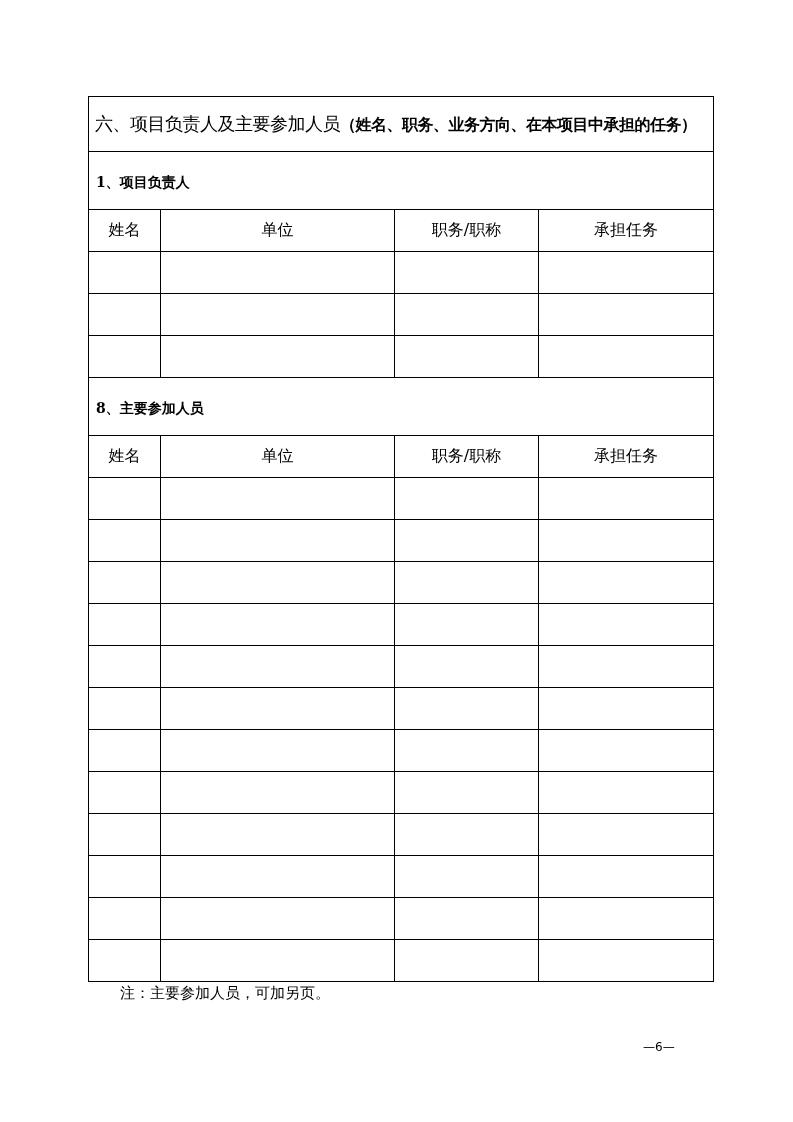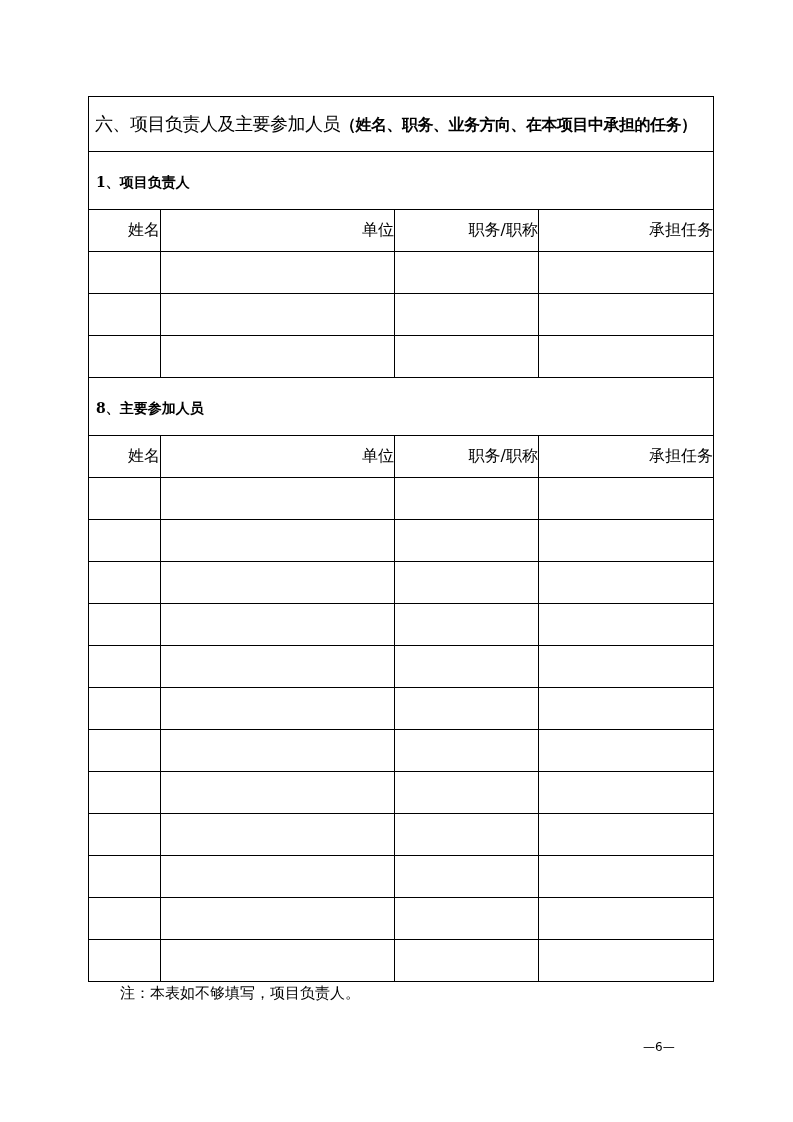--- a/index.html
+++ b/index.html
@@ -6,21 +6,21 @@
   body { width:793px; height:1122px; position:relative; overflow:hidden;
          font-family:"DejaVu Serif","Liberation Serif",serif; color:#000; }
   .page { position:absolute; left:0; top:0; width:793px; height:1122px; }
   table.form { position:absolute; left:88px; top:96px; width:625px;
                border-collapse:collapse; table-layout:fixed; }
   table.form td { border:1.5px solid #000; padding:0; }
   .title-cell { height:54px; font-size:18px; padding-left:6px !important;
                 font-family:"DejaVu Serif","Liberation Serif",serif; white-space:nowrap; letter-spacing:-0.5px; }
   .title-cell .paren { font-size:16px; font-weight:bold; }
   .sec-cell { height:53px; font-size:14px; font-weight:bold; padding-left:7px !important; vertical-align:middle; padding-top:4px !important;margin-left:8px; }
-  .hdr td { height:41px; font-size:16px; text-align:right; vertical-align:middle;
+  .hdr td { height:41px; font-size:16px; text-align:center; vertical-align:middle;
             font-family:"DejaVu Sans","Liberation Sans",sans-serif; }
   .row td { height:41px; }
   .note { position:absolute; left:120px; top:984px; font-size:15px;
           font-family:"DejaVu Sans","Liberation Sans",sans-serif; }
   .pagenum { position:absolute; left:643px; top:1040px; font-size:12px;
              font-family:"DejaVu Sans","Liberation Sans",sans-serif; }
 </style>
 </head>
 <body>
 
@@ -140,15 +140,15 @@
         </tr>
         <tr class="row">
           <td></td>
           <td></td>
           <td></td>
           <td></td>
         </tr>
     </tbody>
   </table>
 
-  <div class="note">注：本表如不够填写，项目负责人。</div>
+  <div class="note">注：主要参加人员，可加另页。</div>
   <div class="pagenum">—6—</div>
 </div>
 
 </body></html>

